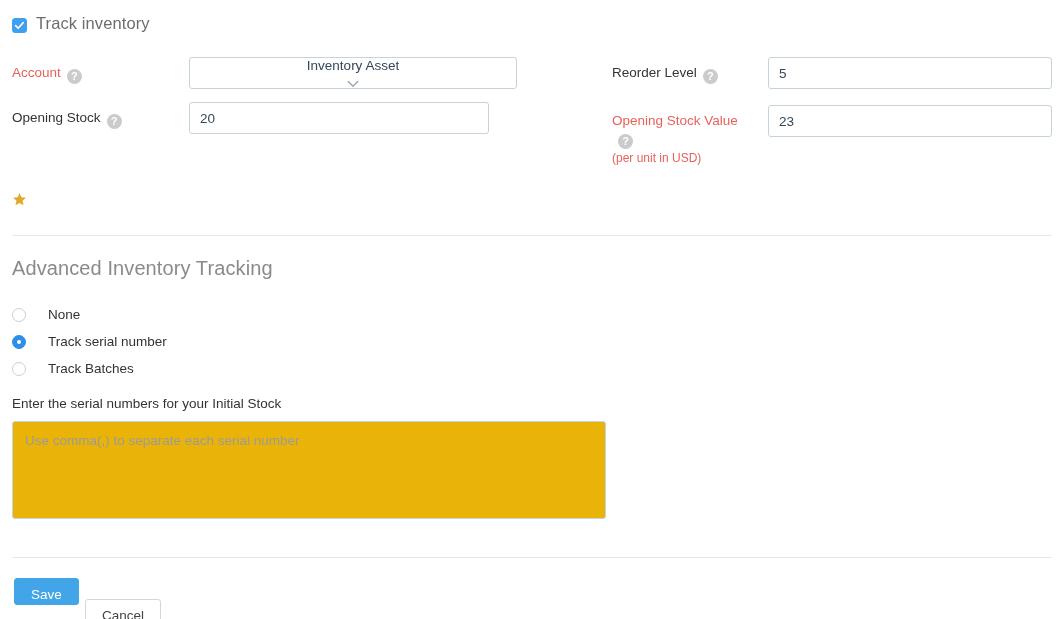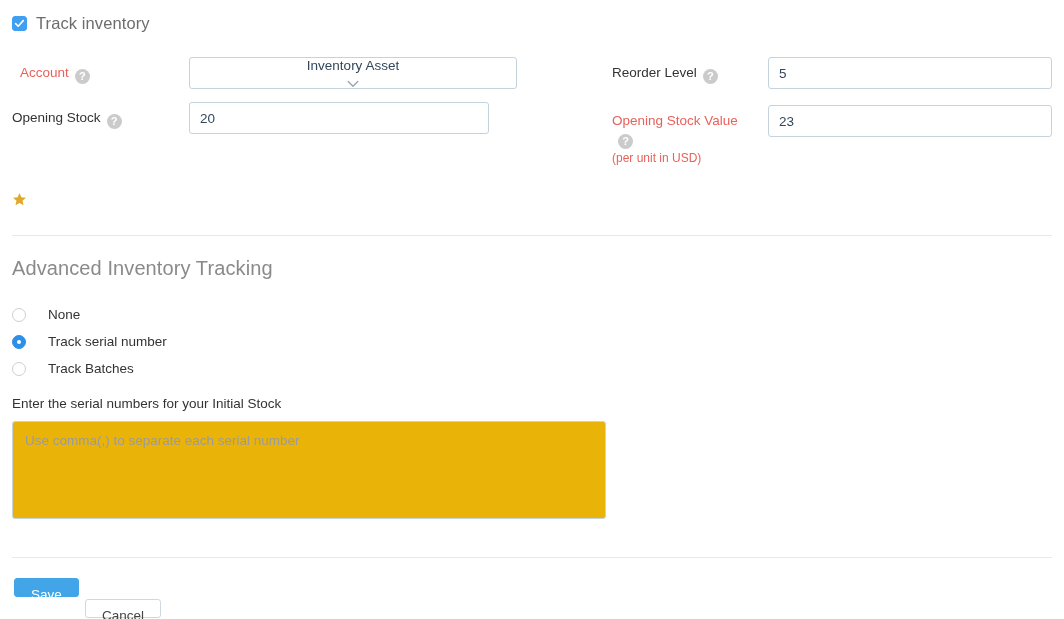--- a/index.html
+++ b/index.html
@@ -17,21 +17,21 @@
     color: #333333;
     -webkit-font-smoothing: antialiased;
   }
 
   
   .track-row {
     position: absolute;
     left: 12px;
     top: 14px;
     display: flex;
-    align-items: center;
+    align-items: flex-end;
   }
   .checkbox {
     width: 15px;
     height: 15px;
     border-radius: 3px;
     background: #3f9ff0;
     border: 1px solid #3f9ff0;
     display: inline-flex;
     align-items: center;
     justify-content: center;
@@ -207,21 +207,21 @@
     color: #33475b;
     resize: none;
     outline: none;
     line-height: 20px;
   }
   .serial-area::placeholder { color: #9b9b9b; }
 
   
   .btn {
     position: absolute;
-    height: 19px;
+    height: 27px;
     border-radius: 3px;
     font-family: "Liberation Sans", sans-serif;
     font-size: 13.5px;
     cursor: pointer;
     padding: 0 16px;
     line-height: 31px;
     text-align: center;
   }
   .btn-save {
     left: 14px;
@@ -244,21 +244,21 @@
 
 <div class="track-row">
   <span class="checkbox">
     <svg width="11" height="11" viewBox="0 0 11 11">
       <path d="M1.6 5.6 L4.2 8.2 L9.2 2.6" fill="none" stroke="#ffffff" stroke-width="1.6" stroke-linecap="round" stroke-linejoin="round"></path>
     </svg>
   </span>
   <span class="track-label">Track inventory</span>
 </div>
 
-<div class="field-label req" style="left:12px; top:64px;margin-left:8px;">
+<div class="field-label req" style="left:12px; top:64px;">
   <span>Account</span><span class="helpicon">?</span>
 </div>
 <div class="selectbox" style="left:189px; top:57px; width:328px;flex-direction:column;">
   <span class="sel-value">Inventory Asset</span>
   <svg class="chev" width="12" height="8" viewBox="0 0 12 8">
     <path d="M1.2 1.6 L6 6.2 L10.8 1.6" fill="none" stroke="#9aa5b1" stroke-width="1.4" stroke-linecap="round" stroke-linejoin="round"></path>
   </svg>
 </div>
 
 <div class="field-label" style="left:12px; top:109px;">

